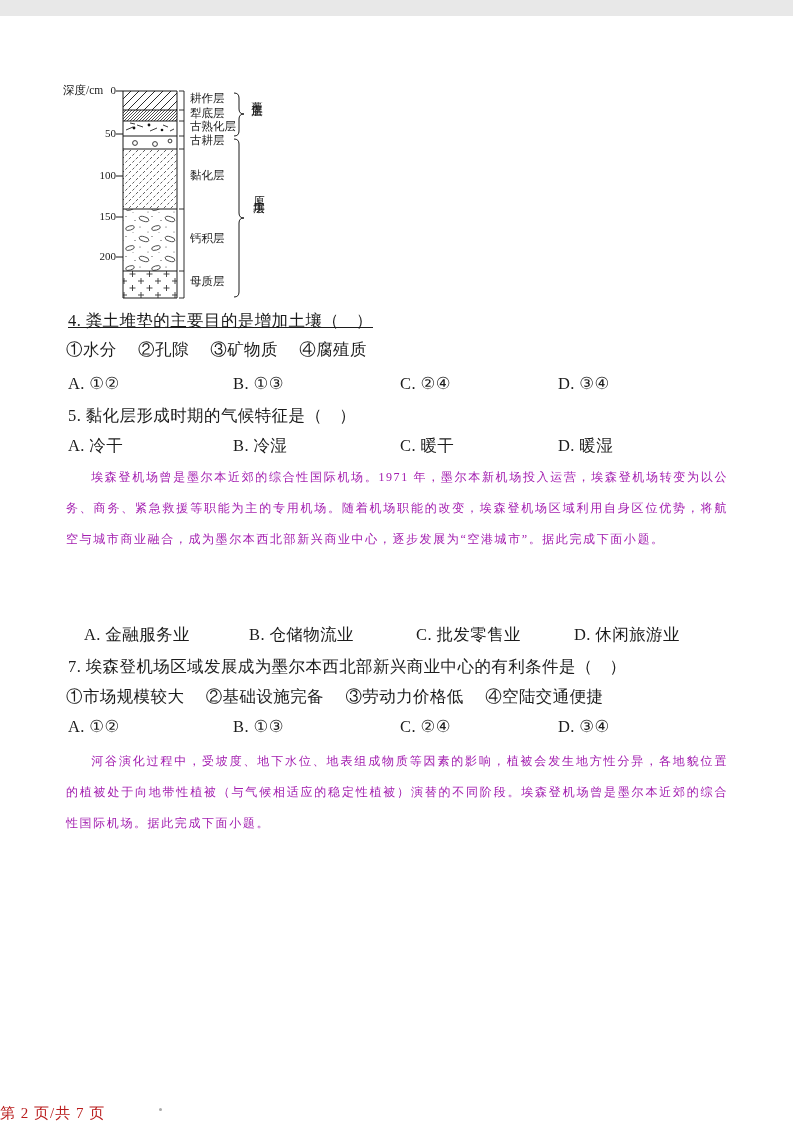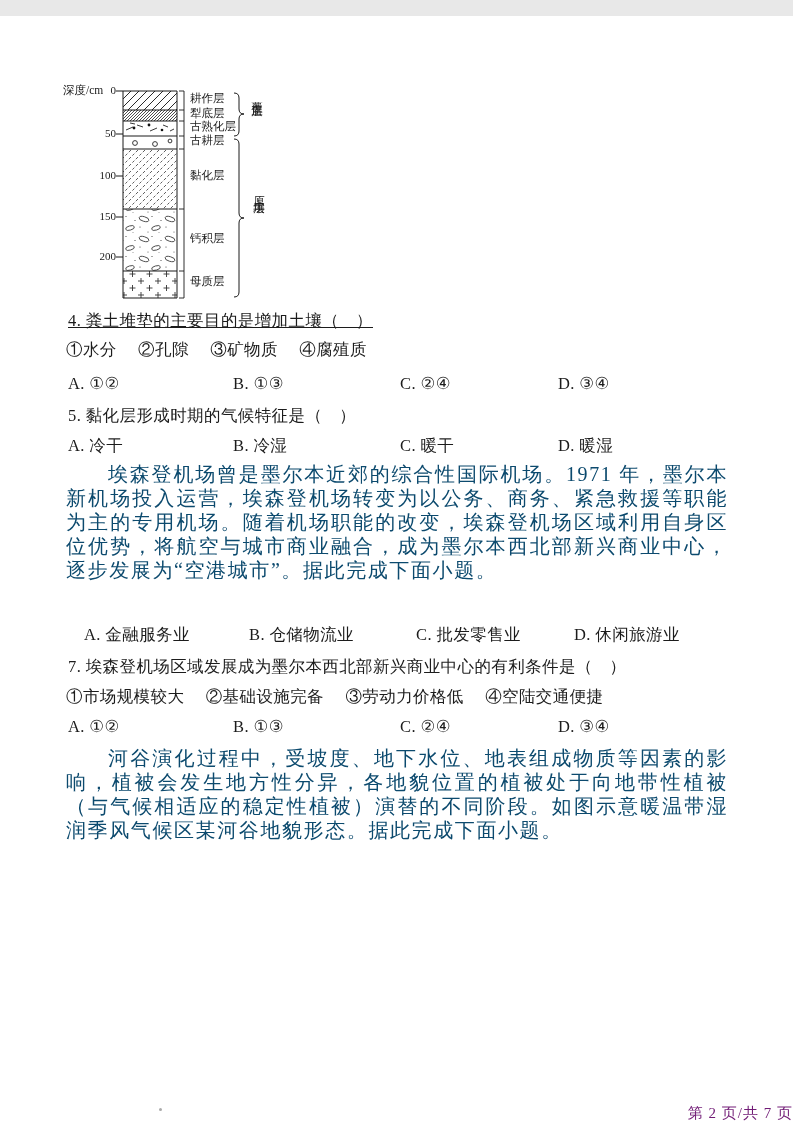--- a/index.html
+++ b/index.html
@@ -6,30 +6,30 @@
   .page{
     position:relative;width:793px;height:1122px;background:#ffffff;
     margin:16px auto;overflow:hidden;
     font-family:"Liberation Serif","DejaVu Serif",serif;color:#1c1c1c;
   }
   .abs{position:absolute;}
   .qline{font-size:16.5px;letter-spacing:0.4px;white-space:pre;line-height:20px;}
   .optrow{display:grid;grid-template-columns:165px 167px 158px auto;font-size:16.5px;letter-spacing:0.4px;line-height:20px;}
   .optrow span{white-space:pre;}
   .material{
-    font-size:20px;line-height:24px;letter-spacing:1.6px;
-    text-align:justify;text-indent:2.1em;color:#0c4a6e;
+    font-size:12px;line-height:31px;letter-spacing:1.6px;
+    text-align:justify;text-indent:2.1em;color:#a21caf;
   }
   .figlabel{font-size:11.5px;line-height:13px;color:#1a1a1a;white-space:nowrap;}
   .ticklab{position:absolute;left:26px;width:30px;text-align:right;font-size:11px;line-height:12px;color:#1a1a1a;}
   .vlabel{
     writing-mode:vertical-rl;text-orientation:upright;
     font-size:11.5px;letter-spacing:2.5px;line-height:14px;color:#1a1a1a;
   }
-  .footer{width:100%;text-align:right;font-size:15px;letter-spacing:1px;color:#701a75;}
+  .footer{width:100%;text-align:left;font-size:15px;letter-spacing:1px;color:#b91c1c;}
   .artifact-dot{width:3px;height:3px;border-radius:50%;background:#aaa;}
 </style>
 </head>
 <body>
 
 <div class="page">
 
   <div class="abs" style="left:60px;top:58px;width:240px;height:234px;">
 
     <svg width="240" height="234" viewBox="0 0 240 234">
@@ -153,18 +153,18 @@
 
   <div class="abs qline" style="left:68px;top:641px;">7. 埃森登机场区域发展成为墨尔本西北部新兴商业中心的有利条件是（　）</div>
   <div class="abs qline" style="left:66px;top:671px;">①市场规模较大　 ②基础设施完备　 ③劳动力价格低　 ④空陆交通便捷</div>
   <div class="abs optrow" style="left:68px;top:701px;width:660px;">
     <span>A. ①②</span>
     <span>B. ①③</span>
     <span>C. ②④</span>
     <span>D. ③④</span>
   </div>
 
-  <div class="abs material" style="left:66px;top:730px;width:662px;">河谷演化过程中，受坡度、地下水位、地表组成物质等因素的影响，植被会发生地方性分异，各地貌位置的植被处于向地带性植被（与气候相适应的稳定性植被）演替的不同阶段。如图示意暖温带湿润季风气候区某河谷地貌形态。据此完成下面小题。</div>
+  <div class="abs material" style="left:66px;top:730px;width:662px;">河谷演化过程中，受坡度、地下水位、地表组成物质等因素的影响，植被会发生地方性分异，各地貌位置的植被处于向地带性植被（与气候相适应的稳定性植被）演替的不同阶段。埃森登机场曾是墨尔本近郊的综合性国际机场。据此完成下面小题。</div>
 
   <div class="abs artifact-dot" style="left:159px;top:1092px;"></div>
 
   <div class="abs footer" style="left:0;top:1088px;">第 2 页/共 7 页</div>
 </div>
 
 </body></html>

